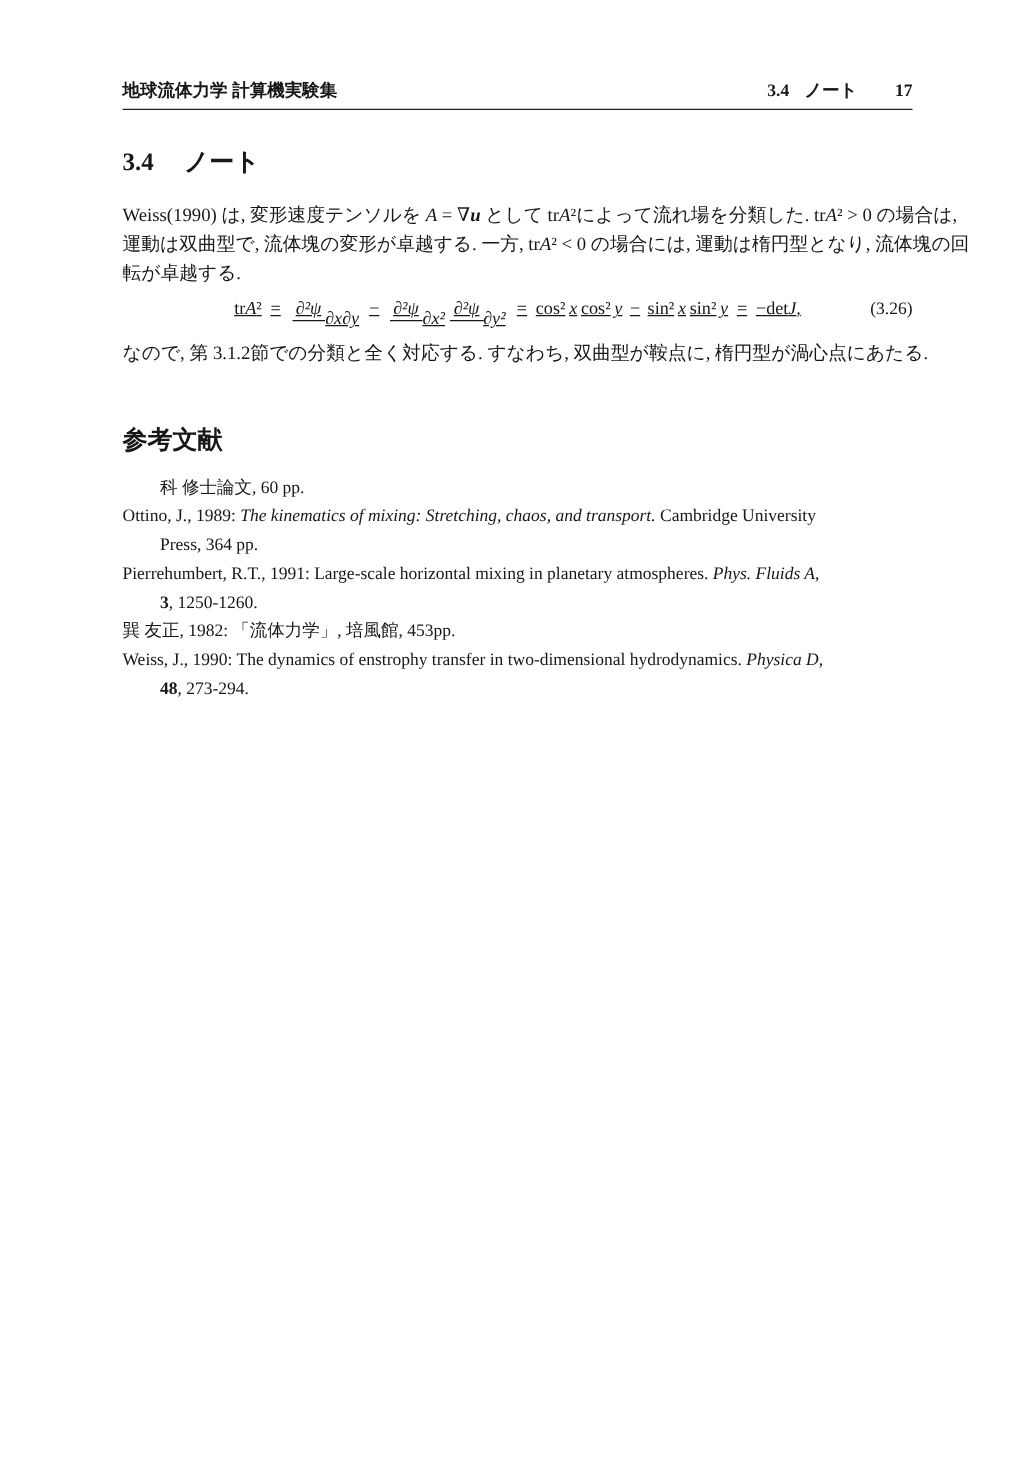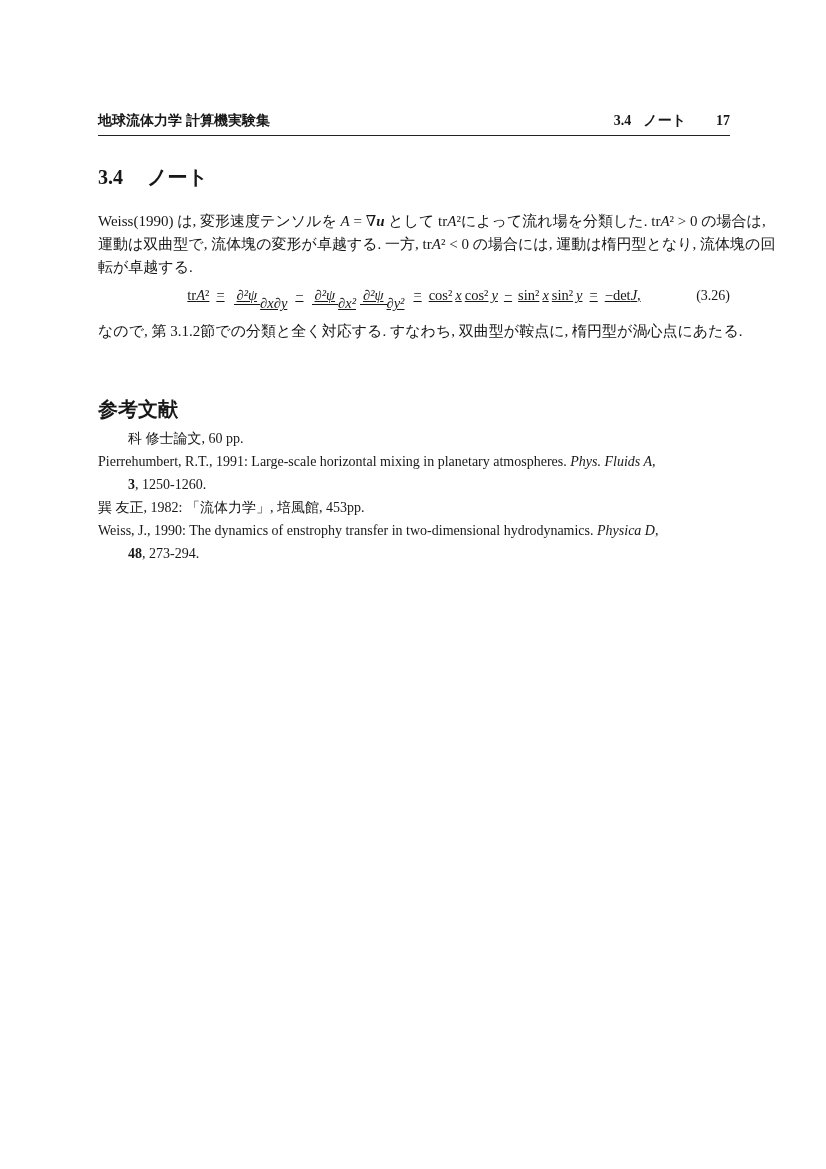--- a/index.html
+++ b/index.html
@@ -3,21 +3,20 @@
 <meta charset="utf-8">
 <style>
   html,body { margin:0; padding:0; background:#ffffff; }
   .page {
     position:relative;
     width:826px; height:934px;
     background:#ffffff;
     color:#171717;
     font-family:"Liberation Serif","DejaVu Serif",serif;
     overflow:hidden;
-    margin-top:48px;
   }
   .sansb { font-family:"Liberation Sans","DejaVu Sans",sans-serif; font-weight:bold; }
   .serifb { font-weight:bold; }
   .it { font-style:italic; }
   .rm { font-style:normal; }
 
   
   .header {
     position:absolute; left:98px; top:64px; width:632px;
     border-bottom:1px solid #222;
@@ -56,21 +55,21 @@
   .frac { display:inline-flex; flex-direction:row; align-items:center; line-height:1.12; margin:0 2px; }
   .frac .num { border-bottom:1px solid #171717; padding:0 3px 1px 3px; font-style:italic; }
   .frac .den { padding-top:15px; font-style:italic; }
   .op { margin:0 6px; }
   .rel { margin:0 7px; }
   .tok { margin-left:3px; }
   .eqno { position:absolute; right:0; top:50%; transform:translateY(-50%); font-size:14px; }
 
   
   .ref-heading {
-    position:absolute; left:98px; top:348px;
+    position:absolute; left:98px; top:338px;
     font-size:20px;
   }
   .ref-list { position:absolute; left:98px; top:379px; width:636px; font-size:14px; line-height:23px; }
   .ref-line { height:23px; white-space:nowrap; }
   .ref-line.cont { padding-left:30px; }
 
   
   .footer {
     position:absolute; left:98px; top:1046px; width:632px;
     border-top:1px solid #222;
@@ -147,20 +146,24 @@
     <div class="line"><span class="p-n">なので, 第 3.1.2節での分類と全く対応する. すなわち, 双曲型が鞍点に, 楕円型が渦心点にあたる.</span></div>
   </div>
 
   <div class="ref-heading sansb">参考文献</div>
 
   <div class="ref-list">
     <div class="ref">
       <div class="ref-line cont"><span class="p-n">科 修士論文, 60 pp.</span></div>
     </div>
     <div class="ref">
+      <div class="ref-line"><span class="p-n">Ottino, J., 1989: </span><span class="p-i">The kinematics of mixing: Stretching, chaos, and transport.</span><span class="p-n">  Cambridge University</span></div>
+      <div class="ref-line cont"><span class="p-n">Press, 364 pp.</span></div>
+    </div>
+    <div class="ref">
       <div class="ref-line"><span class="p-n">Pierrehumbert, R.T., 1991: Large-scale horizontal mixing in planetary atmospheres.  </span><span class="p-i">Phys. Fluids A</span><span class="p-n">,</span></div>
       <div class="ref-line cont"><span class="p-b">3</span><span class="p-n">, 1250-1260.</span></div>
     </div>
     <div class="ref">
       <div class="ref-line"><span class="p-n">巽 友正, 1982: 「流体力学」, 培風館, 453pp.</span></div>
     </div>
     <div class="ref">
       <div class="ref-line"><span class="p-n">Weiss, J., 1990: The dynamics of enstrophy transfer in two-dimensional hydrodynamics.  </span><span class="p-i">Physica D</span><span class="p-n">,</span></div>
       <div class="ref-line cont"><span class="p-b">48</span><span class="p-n">, 273-294.</span></div>
     </div>

